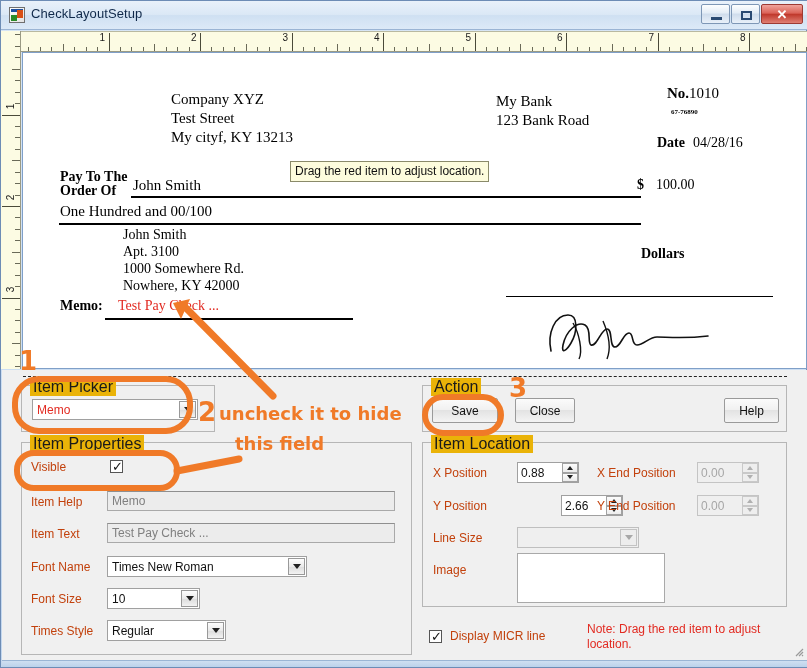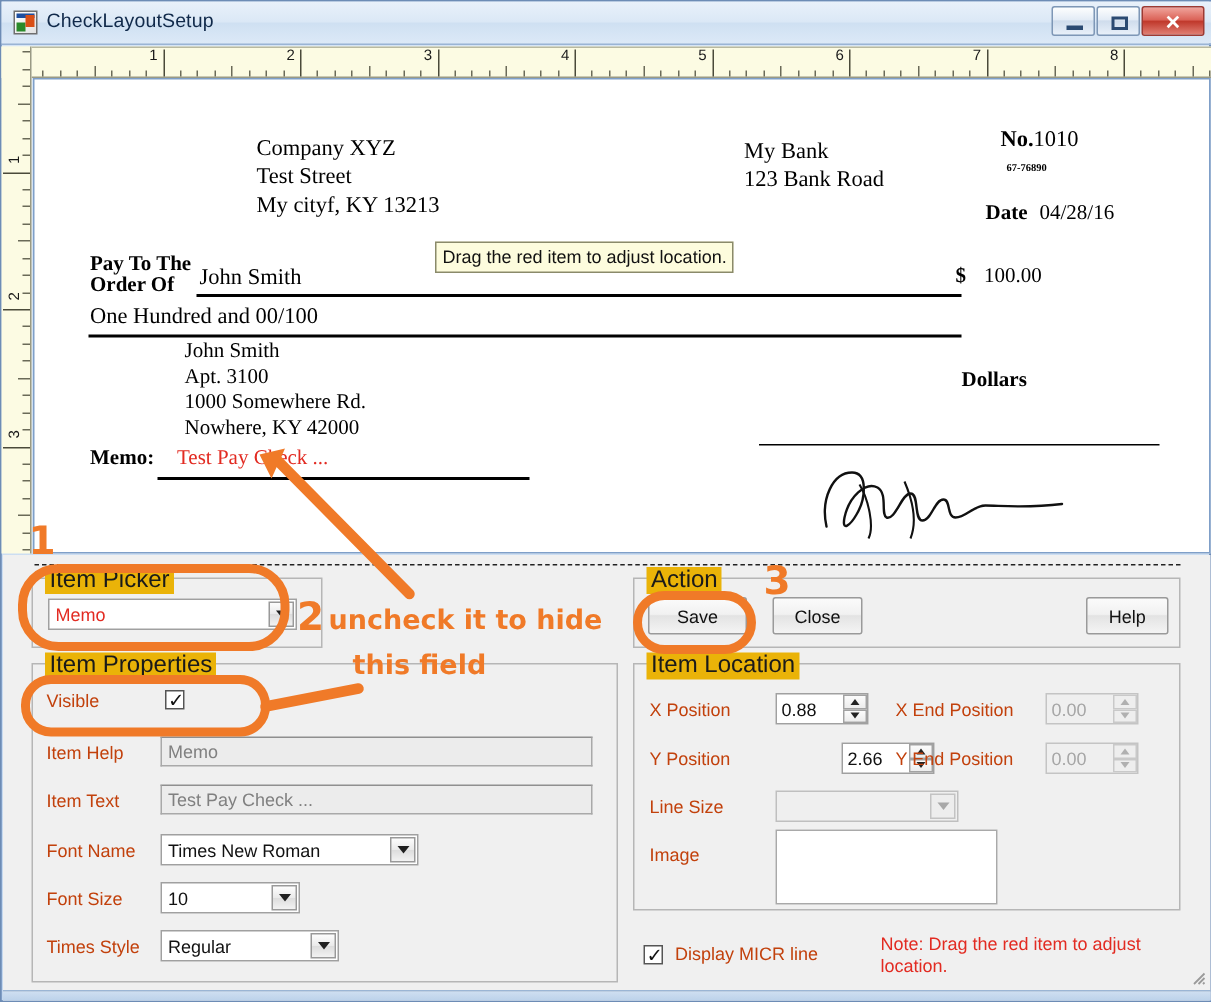--- a/index.html
+++ b/index.html
@@ -437,21 +437,21 @@
         <span class="tickmark">✓</span>
       </div>
 
       <div class="lbl" style="left:9px; top:52px;">Item Help</div>
       <div class="txtfield" style="left:85px; top:48px; width:288px;">Memo</div>
 
       <div class="lbl" style="left:9px; top:84px;">Item Text</div>
       <div class="txtfield" style="left:85px; top:80px; width:288px;">Test Pay Check ...</div>
 
       <div class="lbl" style="left:9px; top:117px;">Font Name</div>
-      <div class="combo" style="left:85px; top:113px; width:172px;">
+      <div class="combo" style="left:85px; top:113px; width:200px;">
         <span class="val">Times New Roman</span>
         <span class="arrowbox">
             <span class="tri"></span>
           </span>
       </div>
 
       <div class="lbl" style="left:9px; top:149px;">Font Size</div>
       <div class="combo" style="left:85px; top:145px; width:93px;">
         <span class="val">10</span>
         <span class="arrowbox">

